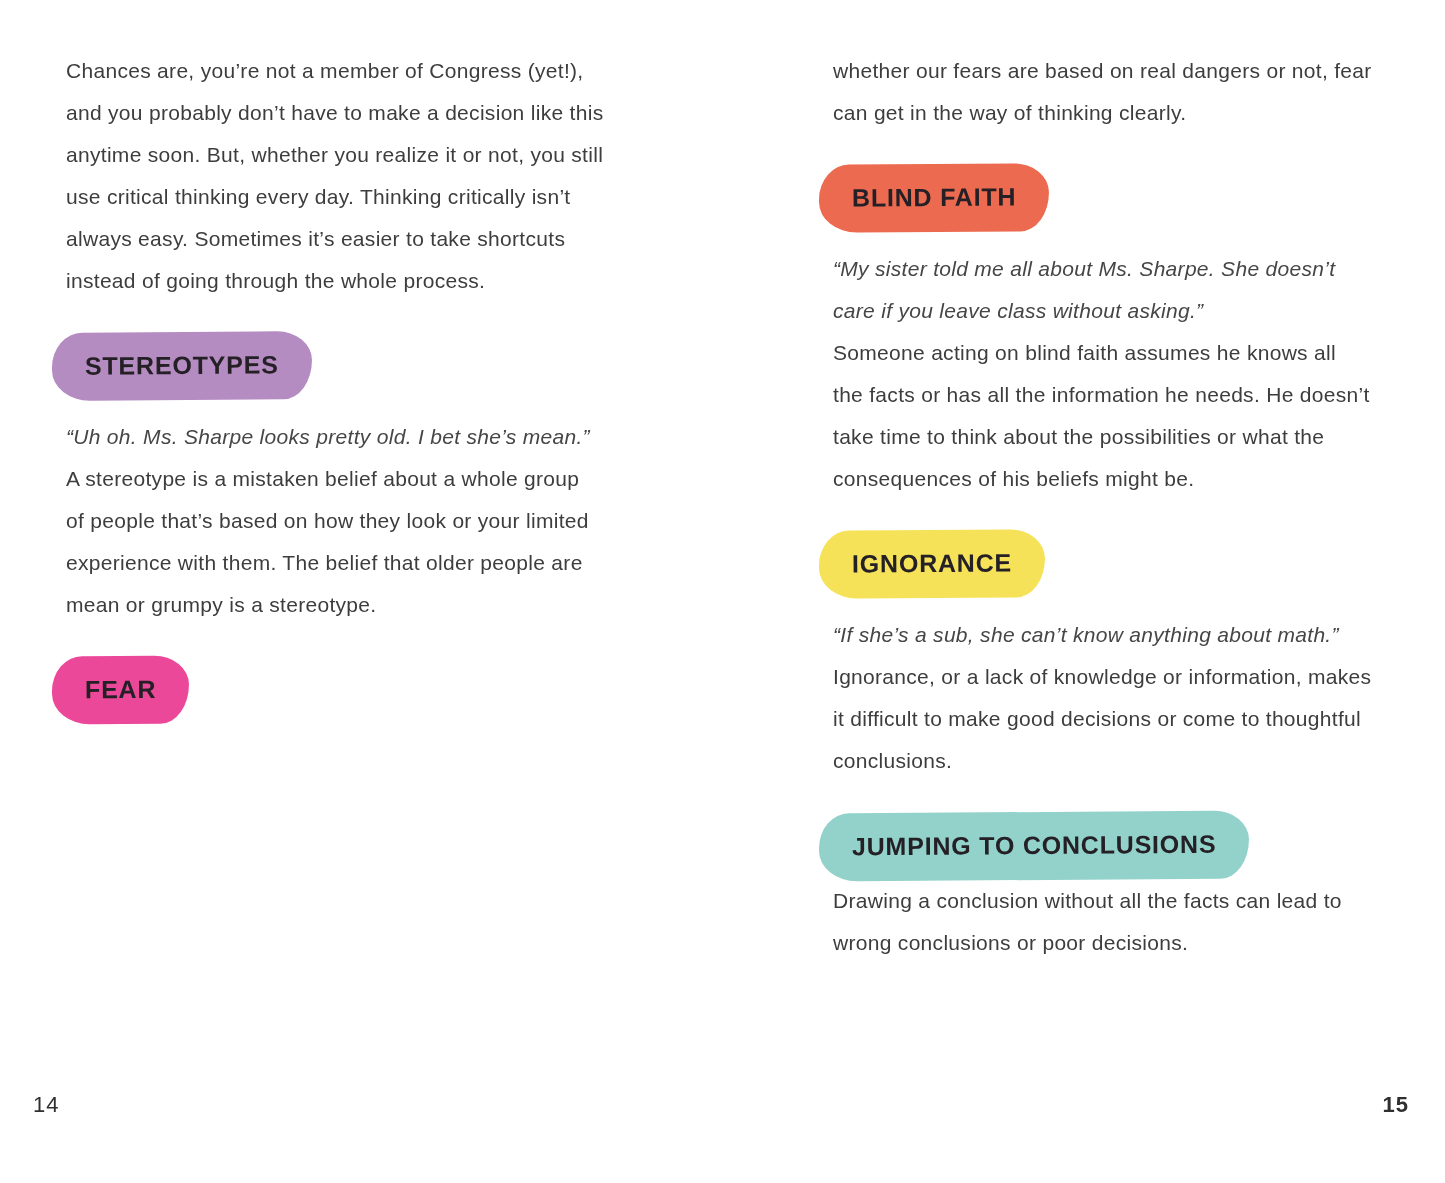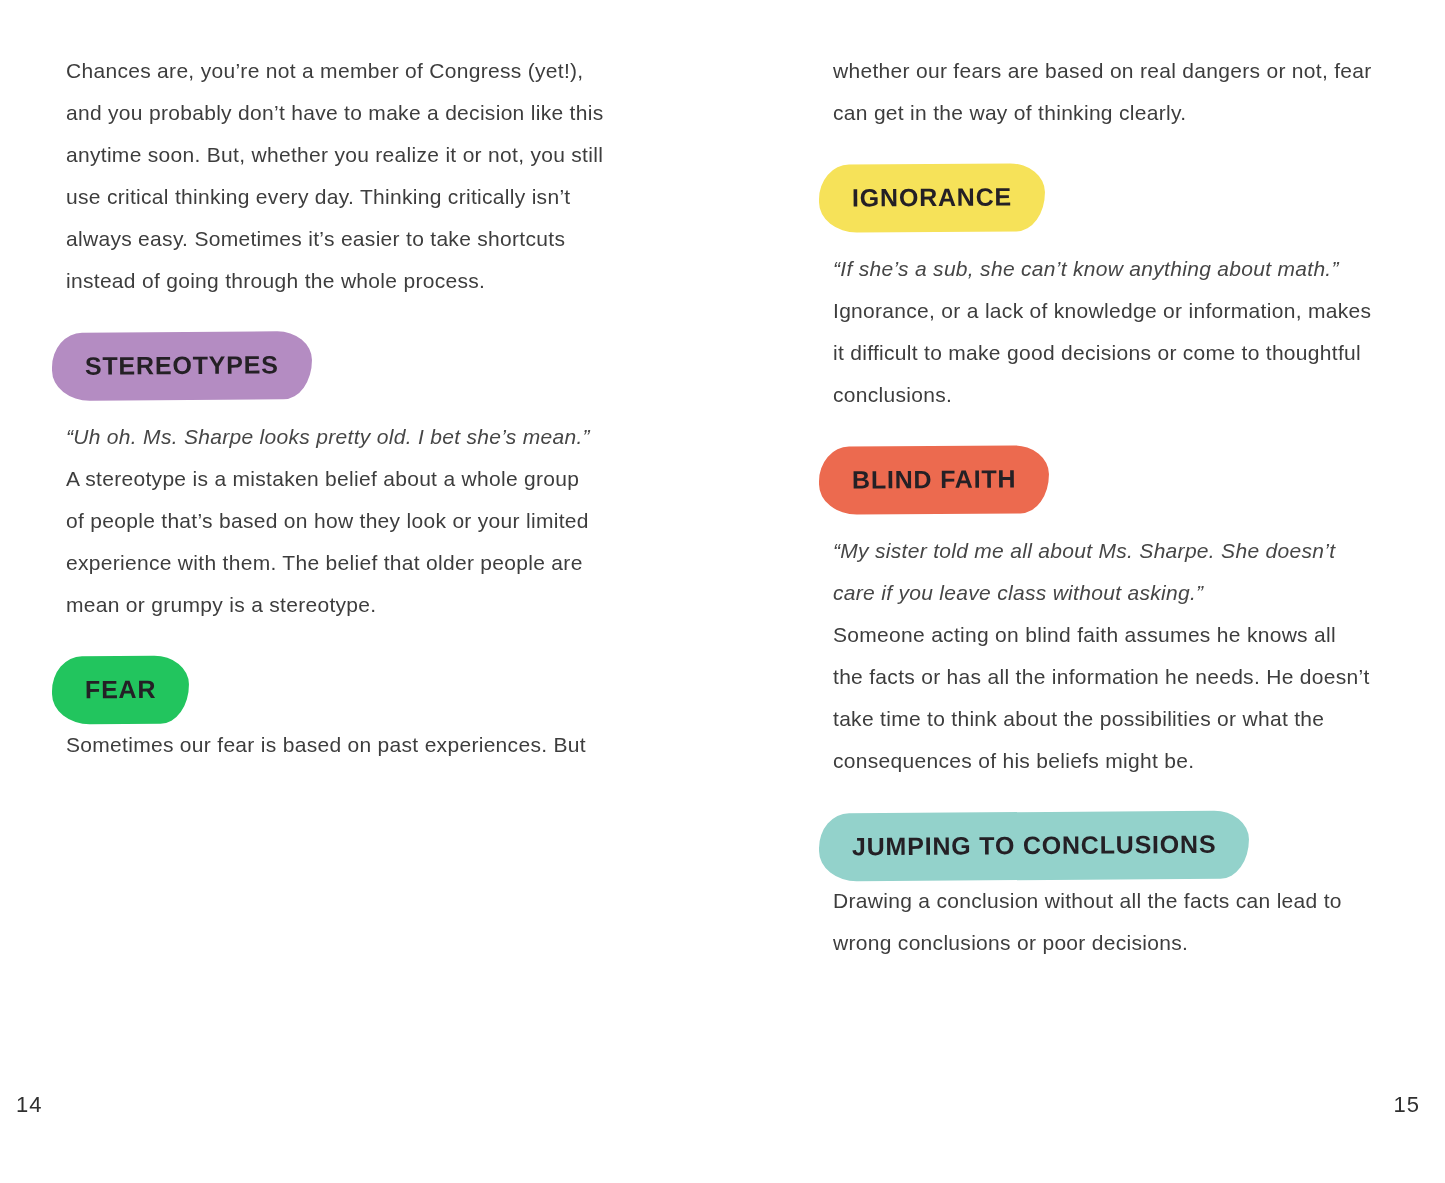--- a/index.html
+++ b/index.html
@@ -59,22 +59,22 @@
   .section .quote { margin-top: 16px; }
   .section .body  { margin-top: 0; }
 
   .pagenum {
     position: absolute;
     top: 1092px;
     font-size: 22px;
     letter-spacing: 1px;
     color: #2f2f2f;
   }
-  .pagenum-left  { left: 16px; }
-  .pagenum-right { right: 24px; }
+  .pagenum-left  { left: 33px; }
+  .pagenum-right { right: 35px; font-weight: bold; }
 </style>
 </head>
 <body>
 
 <div class="spread">
 
   <div class="page page-left">
     <p class="body">Chances are, you’re not a member of Congress (yet!),
 and you probably don’t have to make a decision like this
 anytime soon. But, whether you realize it or not, you still
@@ -87,53 +87,52 @@
         <span class="blob-label">STEREOTYPES</span>
       </span>
       <p class="quote">“Uh oh. Ms. Sharpe looks pretty old. I bet she’s mean.”</p>
       <p class="body">A stereotype is a mistaken belief about a whole group
 of people that’s based on how they look or your limited
 experience with them. The belief that older people are
 mean or grumpy is a stereotype.</p>
     </div>
 
     <div class="section">
-      <span class="blob" style="background-color: #22c55e;">
+      <span class="blob" style="background-color: #ec4899;">
         <span class="blob-label">FEAR</span>
       </span>
-      <p class="body">Sometimes our fear is based on past experiences. But</p>
     </div>
 
     <div class="pagenum pagenum-left">14</div>
   </div>
 
   <div class="page page-right">
     <p class="body">whether our fears are based on real dangers or not, fear
 can get in the way of thinking clearly.</p>
-
-    <div class="section">
-      <span class="blob" style="background-color: rgb(246, 226, 89);">
-        <span class="blob-label">IGNORANCE</span>
-      </span>
-      <p class="quote">“If she’s a sub, she can’t know anything about math.”</p>
-      <p class="body">Ignorance, or a lack of knowledge or information, makes
-it difficult to make good decisions or come to thoughtful
-conclusions.</p>
-    </div>
 
     <div class="section">
       <span class="blob" style="background-color: rgb(236, 106, 79);">
         <span class="blob-label">BLIND FAITH</span>
       </span>
       <p class="quote">“My sister told me all about Ms. Sharpe. She doesn’t
 care if you leave class without asking.”</p>
       <p class="body">Someone acting on blind faith assumes he knows all
 the facts or has all the information he needs. He doesn’t
 take time to think about the possibilities or what the
 consequences of his beliefs might be.</p>
+    </div>
+
+    <div class="section">
+      <span class="blob" style="background-color: rgb(246, 226, 89);">
+        <span class="blob-label">IGNORANCE</span>
+      </span>
+      <p class="quote">“If she’s a sub, she can’t know anything about math.”</p>
+      <p class="body">Ignorance, or a lack of knowledge or information, makes
+it difficult to make good decisions or come to thoughtful
+conclusions.</p>
     </div>
 
     <div class="section">
       <span class="blob" style="background-color: rgb(147, 210, 203);">
         <span class="blob-label">JUMPING TO CONCLUSIONS</span>
       </span>
       <p class="body">Drawing a conclusion without all the facts can lead to
 wrong conclusions or poor decisions.</p>
     </div>
 

